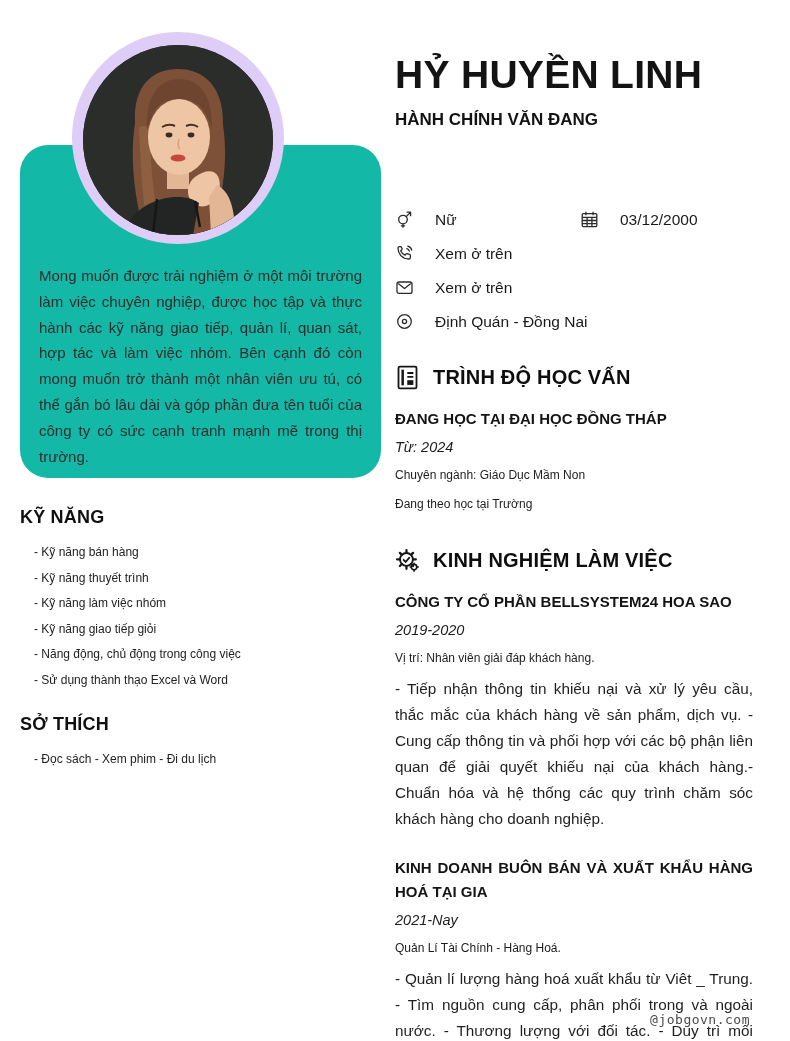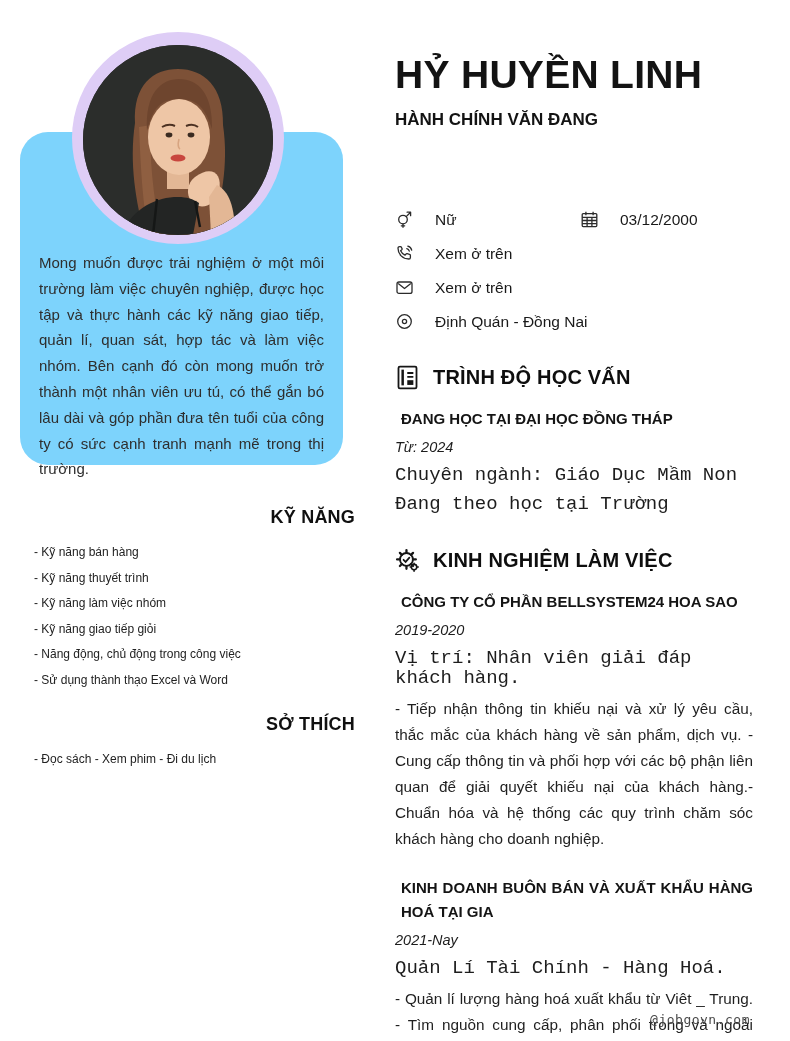--- a/index.html
+++ b/index.html
@@ -14,33 +14,33 @@
     position:absolute; left:72px; top:32px; width:212px; height:212px;
     border-radius:50%; background:#DECDF6; z-index:2;
   }
   .photo {
     position:absolute; left:11px; top:13px; width:190px; height:190px;
     border-radius:50%; overflow:hidden; background:#2b2d2b;
   }
   .photo svg { display:block; }
 
   .objective-box {
-    position:absolute; left:20px; top:132px; width:323px; height:333px;
-    background:#7dd3fc; border-radius:28px; z-index:1;
+    position:absolute; left:20px; top:145px; width:361px; height:333px;
+    background:#14b8a6; border-radius:28px; z-index:1;
   }
   .objective-box p {
     margin:0; padding:118px 19px 0 19px;
     font-size:15px; line-height:25.8px; text-align:justify; color:#2e2e2e;
   }
 
   .side-section { position:absolute; left:20px; width:335px; }
   .skills-sec  { top:507px; }
   .hobbies-sec { top:714px; }
   .side-heading {
-    margin:0 0 12px; font-size:18px; font-weight:700; text-align:right;
+    margin:0 0 12px; font-size:18px; font-weight:700; text-align:left;
     color:#101010; letter-spacing:0.2px;
   }
   .side-item { font-size:12px; line-height:25.5px; padding-left:14px; color:#222; }
 
   
   .right { position:absolute; left:395px; top:0; width:358px; }
   h1.name {
     margin:53px 0 0; font-size:39px; line-height:43px; font-weight:700;
     color:#131313; letter-spacing:0.3px; white-space:nowrap;
   }
@@ -49,23 +49,23 @@
   .contact { margin-top:80px; font-size:15.5px; color:#191919; }
   .c-row { display:flex; align-items:center; margin-bottom:15px; height:19px; }
   .c-cell { display:flex; align-items:center; gap:21px; }
   .c-cell.fixed { width:185px; flex:none; }
   .icon { width:19px; height:19px; color:#2b2b2b; flex:none; }
 
   .section { margin-top:33px; }
   .sec-head { display:flex; align-items:center; gap:13px; font-size:20px; font-weight:700; color:#0e0e0e; letter-spacing:0.2px;text-align:right; }
   .sec-icon { width:25px; height:27px; color:#161616; flex:none; }
 
-  .entry-title { font-size:15px; font-weight:700; margin-top:16px; line-height:24px; text-align:justify; color:#141414;margin-left:6px; }
+  .entry-title { font-size:15px; font-weight:700; margin-top:16px; line-height:24px; text-align:justify; color:#141414; }
   .entry-period { font-style:italic; font-size:14.5px; line-height:18px; margin-top:7px; color:#1d1d1d; }
-  .entry-line { font-size:19px; line-height:20px; margin-top:9px; color:#1d1d1d;font-family:Liberation Mono, monospace; }
+  .entry-line { font-size:12px; line-height:20px; margin-top:9px; color:#1d1d1d; }
   .entry-desc { font-size:15.3px; line-height:26px; text-align:justify; margin-top:8px; color:#1f1f1f; }
   .exp-entry2 { margin-top:24px; }
 
   .watermark {
     position:absolute; right:40px; top:1012px;
     font-family:"DejaVu Sans Mono","Liberation Mono",monospace;
     font-size:13px; color:#4a4a4a; letter-spacing:0.5px;
   }
 </style>
 </head>

